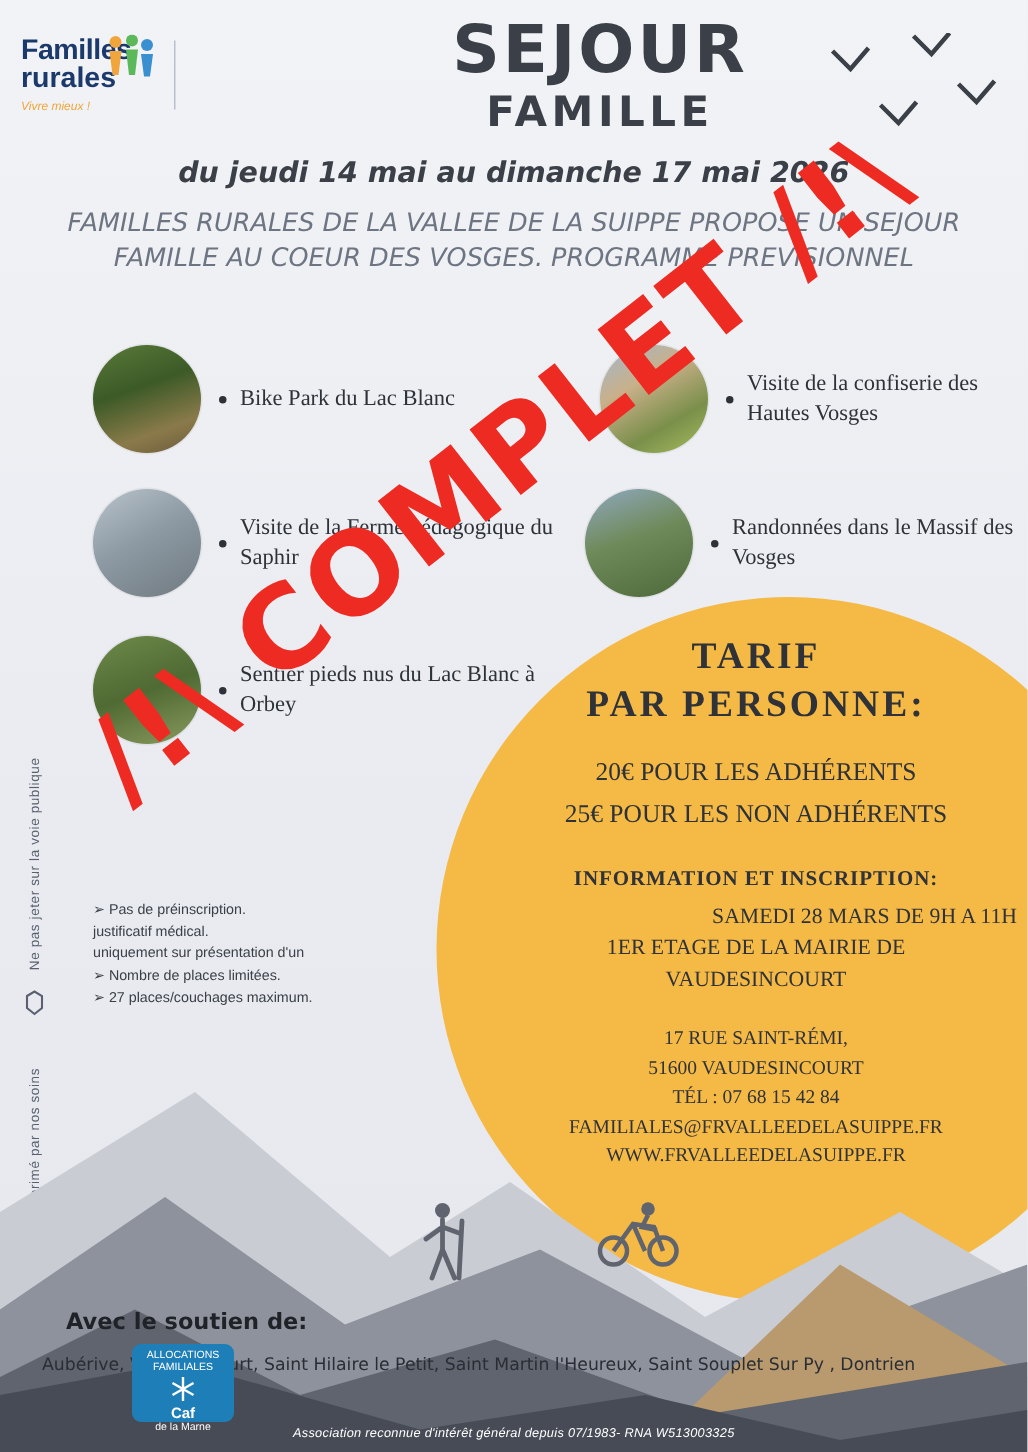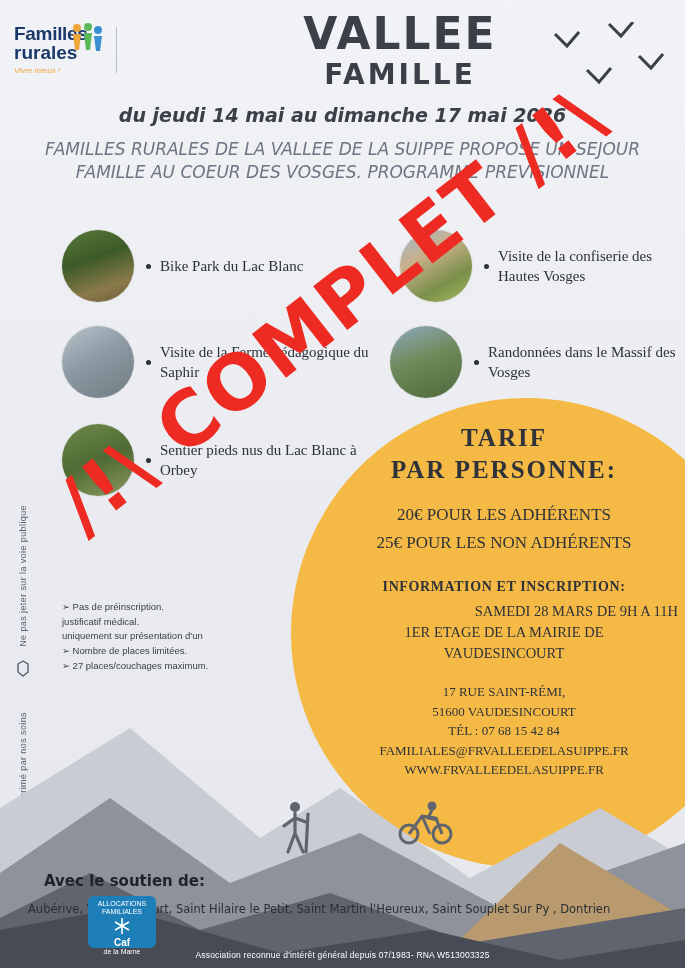--- a/index.html
+++ b/index.html
@@ -156,21 +156,21 @@
   .caf-logo {
     position: absolute; left: 88px; top: 896px;
     width: 68px; height: 52px; border-radius: 6px;
     background: #1e7fb8;
     color: #fff; font-size: 7px; text-align: center;
     padding-top: 4px; line-height: 1.1;
   }
   .legal {
     position: absolute; left: 0; right: 0; bottom: 8px;
     text-align: center; font-size: 8.5px; color: #ffffff;
-    letter-spacing: 0.2px;
+    font-style: italic; letter-spacing: 0.2px;
   }
 
   
   .stamp {
     position: absolute;
     left: 28px; top: 170px;
     width: 600px; height: 440px;
     pointer-events: none;
   }
   .stamp-text {
@@ -200,21 +200,21 @@
         <path d="M14 10 L22 10 L20 27 L16 27 Z" fill="#5bb85b"></path>
         <path d="M24 13 L32 13 L30 28 L26 28 Z" fill="#3a8fd0"></path>
       </svg>
       <div class="logo-fam">Familles</div>
       <div class="logo-rur">rurales</div>
       <div class="logo-tag">Vivre mieux !</div>
     </div>
     <div class="logo-sep"></div>
   </div>
 
-  <div class="title-main">VALLEE</div>
+  <div class="title-main">SEJOUR</div>
   <div class="title-sub">FAMILLE</div>
 
   <svg class="birds" viewBox="0 0 120 80">
     <path d="M8 12 L20 24 L32 10" stroke="#3b4048" stroke-width="3" fill="none"></path>
     <path d="M62 2 L74 14 L86 0" stroke="#3b4048" stroke-width="3" fill="none"></path>
     <path d="M40 48 L52 60 L64 46" stroke="#3b4048" stroke-width="3" fill="none"></path>
     <path d="M92 34 L104 46 L116 32" stroke="#3b4048" stroke-width="3" fill="none"></path>
   </svg>
 
   <div class="dates">du jeudi 14 mai au dimanche 17 mai 2026</div>

